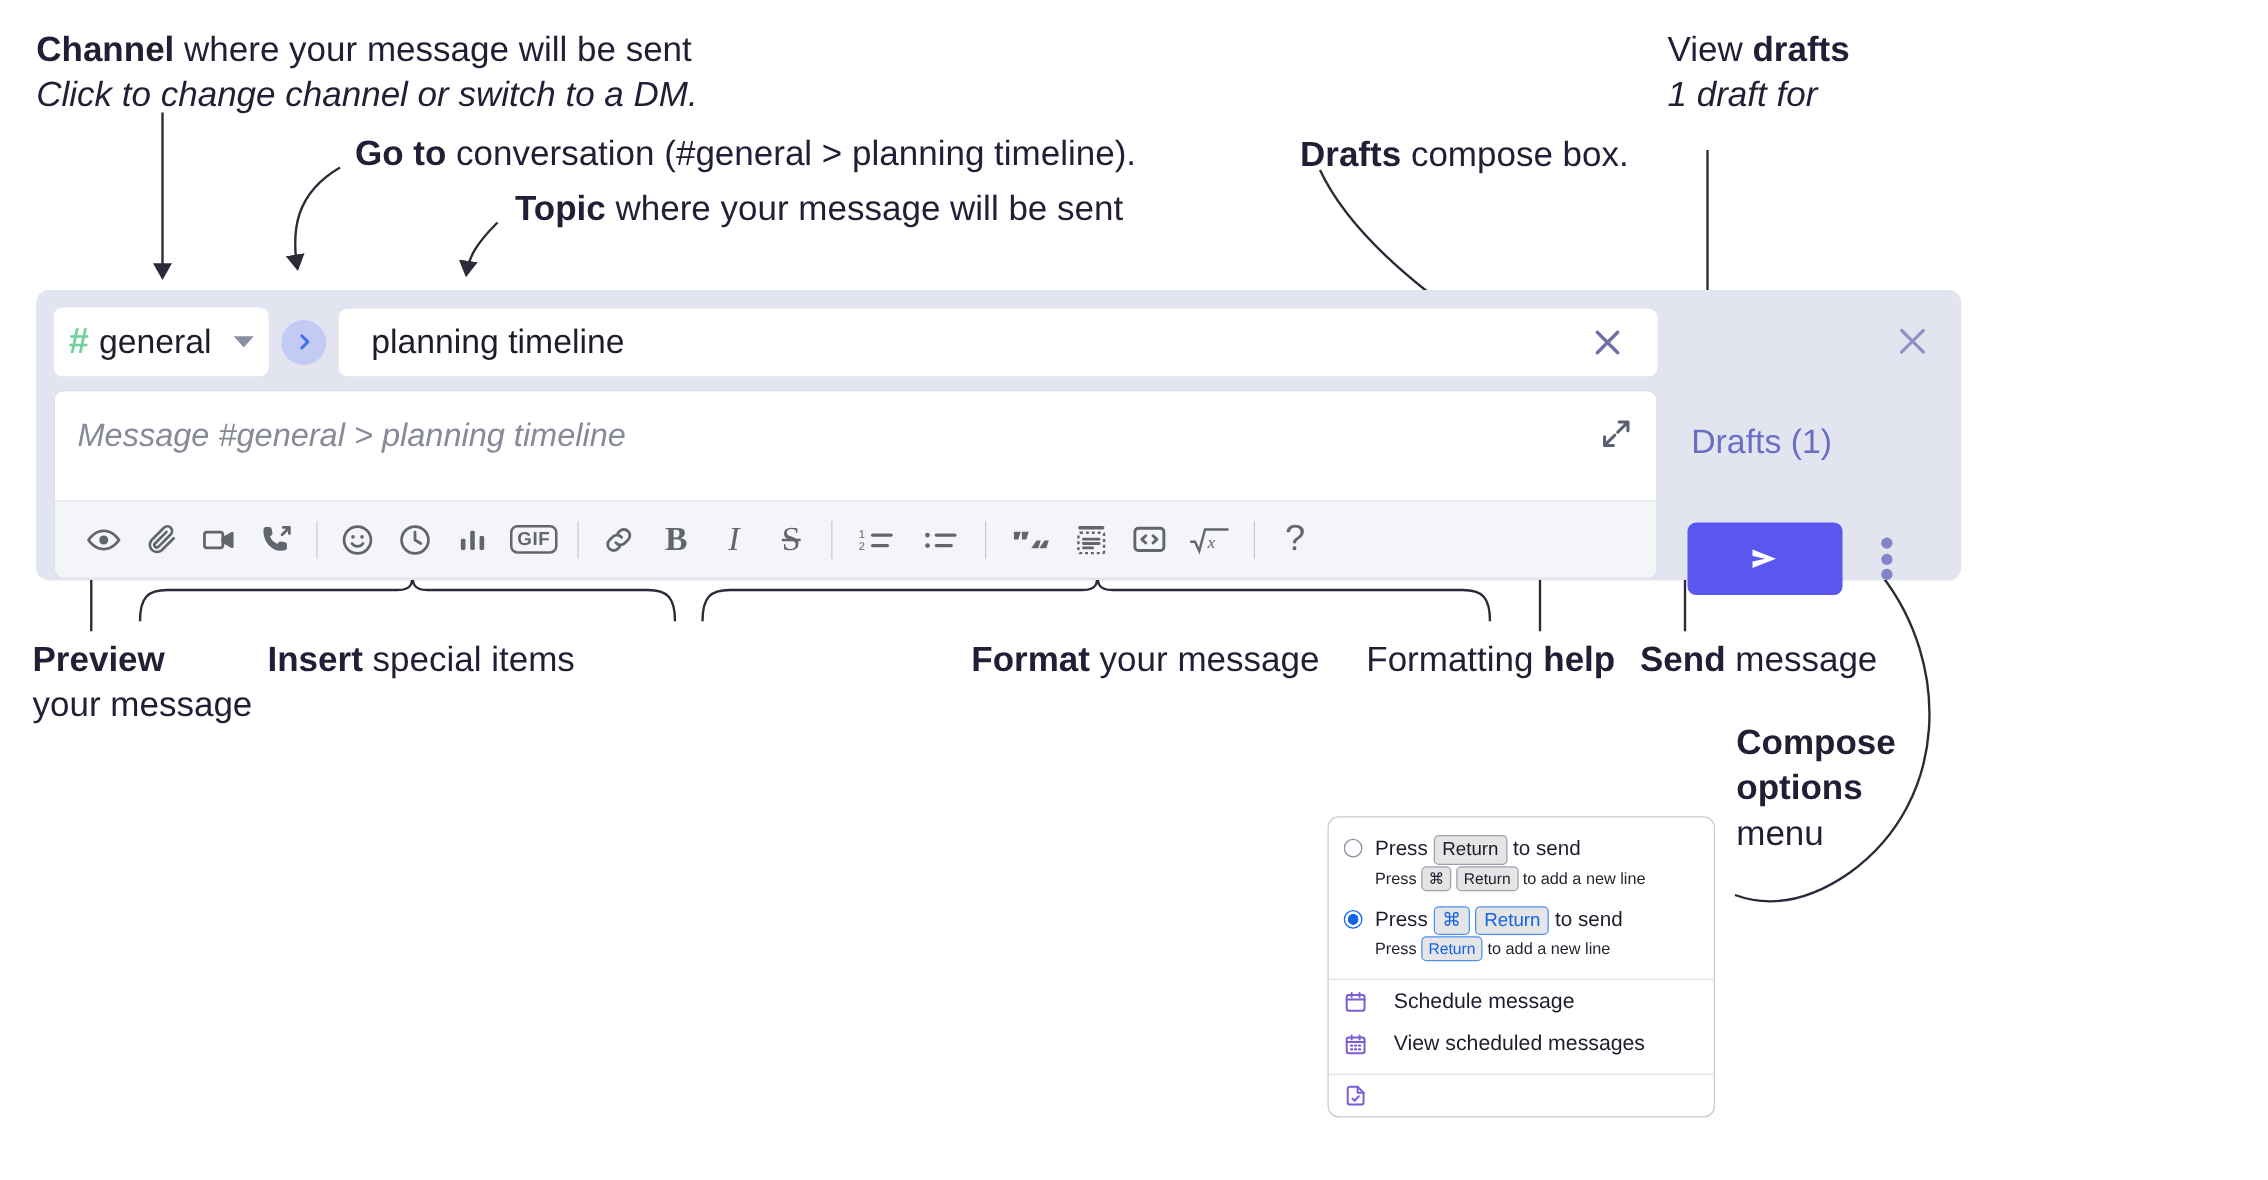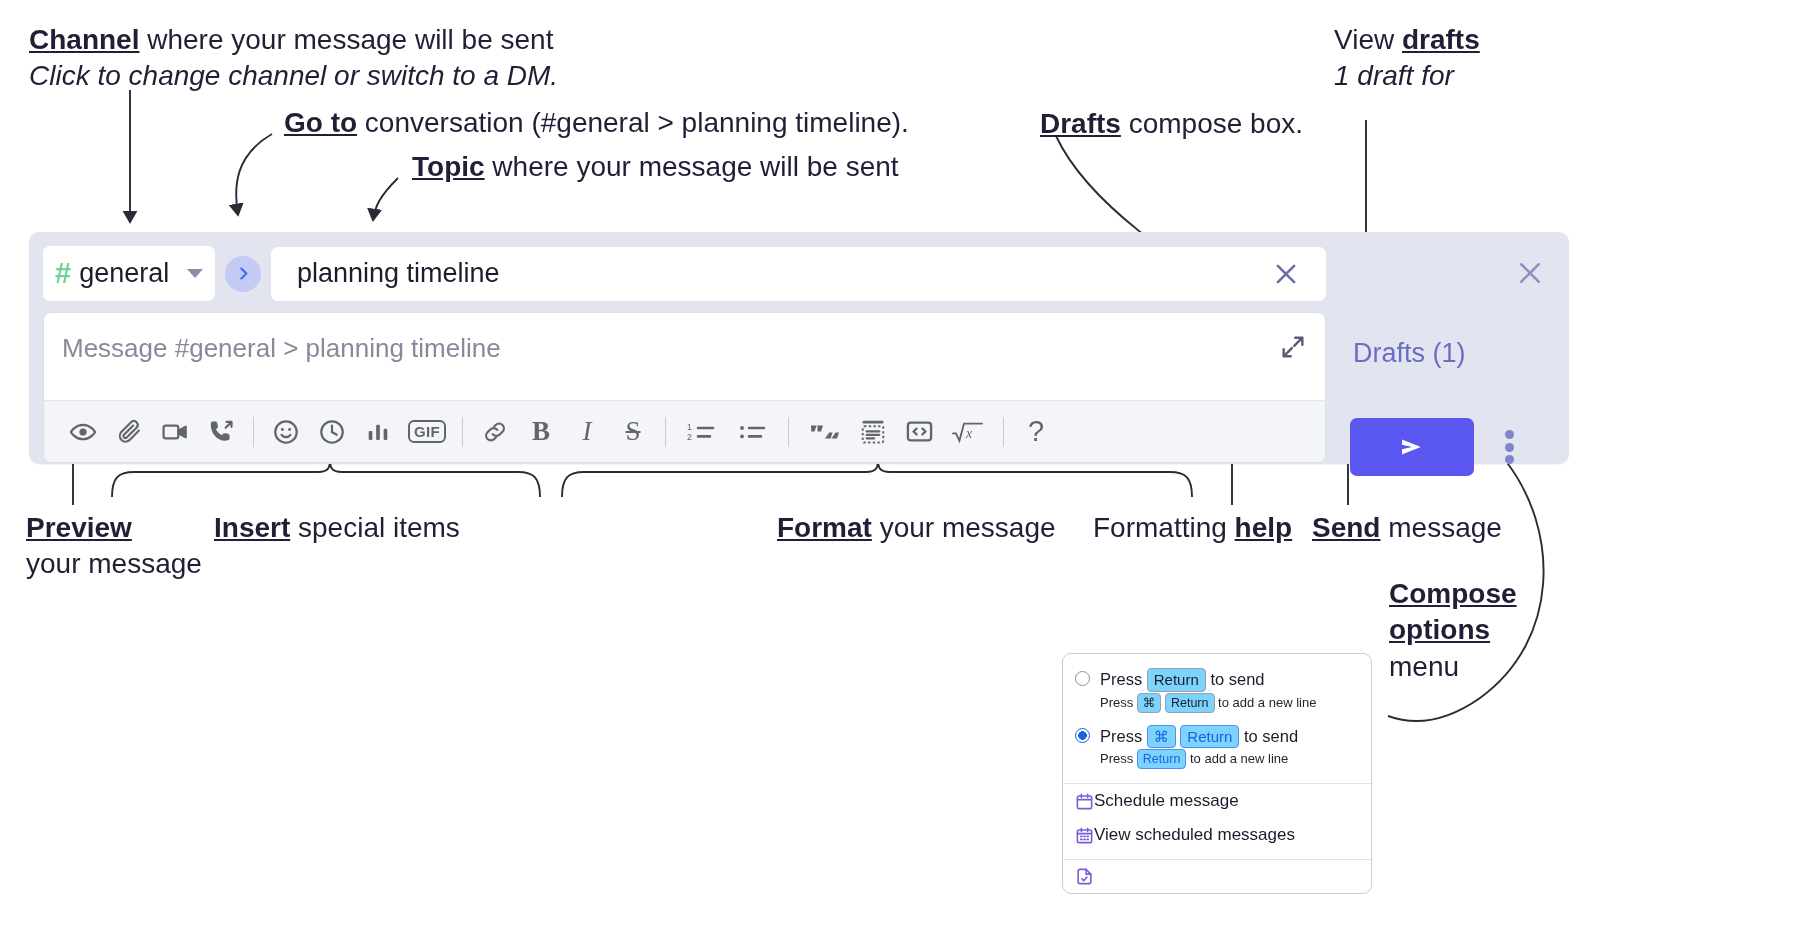--- a/index.html
+++ b/index.html
@@ -8,21 +8,21 @@
     background:#ffffff;
     font-family:"Liberation Sans", sans-serif;
     color:#1d1c2b;
     position:relative;
     overflow:hidden;
   }
   .stage{position:absolute;inset:0;}
 
   
   .anno{position:absolute;color:#211f35;line-height:1.28;white-space:nowrap;}
-  .anno b{font-weight:700;text-decoration:underline;}
+  .anno b{font-weight:700;}
   .anno i{font-style:italic;}
   .a-28{font-size:28px;}
 
   
   .lines{position:absolute;inset:0;pointer-events:none;}
 
   
   .compose-wrap{
     position:absolute;left:29px;top:232px;width:1540px;height:232px;
     background:#e2e4ef;border-radius:10px;
@@ -50,21 +50,21 @@
     display:flex;align-items:center;padding:0 26px;box-sizing:border-box;
   }
   .topic-text{font-size:27px;color:#1d1c2b;flex:1;}
   .x-btn{width:28px;height:28px;flex:none;}
 
   
   .msg-card{
     margin-top:11px;width:1283px;background:#fff;border-radius:8px;
     border:1px solid #dcdfe8;box-sizing:border-box;overflow:hidden;
   }
-  .msg-area{height:87px;position:relative;}
+  .msg-area{height:87px;position:relative;font-style:italic;}
   .placeholder{
     position:absolute;left:18px;top:20px;font-size:26px;color:#868a99;
   }
   .expand-btn{position:absolute;right:18px;top:20px;width:28px;height:28px;}
 
   .toolbar{
     height:62px;background:#f4f5f8;border-top:1px solid #e4e6ee;
     display:flex;align-items:center;padding:0 16px;box-sizing:border-box;gap:0;
   }
   .tb{width:46px;height:46px;display:flex;align-items:center;justify-content:center;color:#63656e;flex:none;}
@@ -100,26 +100,26 @@
   }
   .opt-row{display:flex;align-items:flex-start;padding:3px 12px 0 12px;}
   .radio{width:15px;height:15px;border-radius:50%;border:1.6px solid #8b8fa3;margin:4px 10px 0 0;flex:none;box-sizing:border-box;}
   .radio.on{border-color:#1264e6;background:
       radial-gradient(circle, #1264e6 0 45%, #fff 48% 100%);}
   .opt-main{font-size:16.5px;line-height:1.5;}
   .opt-sub{font-size:13px;color:#25242e;padding:1px 12px 7px 37px;line-height:1.6;}
   kbd{
     display:inline-block;border:1.3px solid #9aa0ad;border-radius:4px;
     padding:0 6px;font-family:"Liberation Sans",sans-serif;font-size:15px;
-    line-height:1.45;background:#7dd3fc;color:#1d1c2b;vertical-align:baseline;
+    line-height:1.45;background:#e5e5e5;color:#1d1c2b;vertical-align:baseline;
   }
   kbd.sm{font-size:12.5px;padding:0 5px;}
   kbd.blue{border-color:#4a90f0;color:#1264e6;}
   .divider{height:1px;background:#dfe1e8;margin:6px 0 0 0;}
-  .menu-item{display:flex;align-items:center;gap:0;padding:7px 12px;font-size:17px;}
+  .menu-item{display:flex;align-items:center;gap:21px;padding:7px 12px;font-size:17px;}
   .mi-icon{width:19px;height:19px;flex:none;color:#7b5cd6;}
   .mi-label{line-height:1.2;}
 </style>
 </head>
 <body>
 
 <div class="stage">
 
   <svg class="lines" width="1814" height="944">
     <defs>

